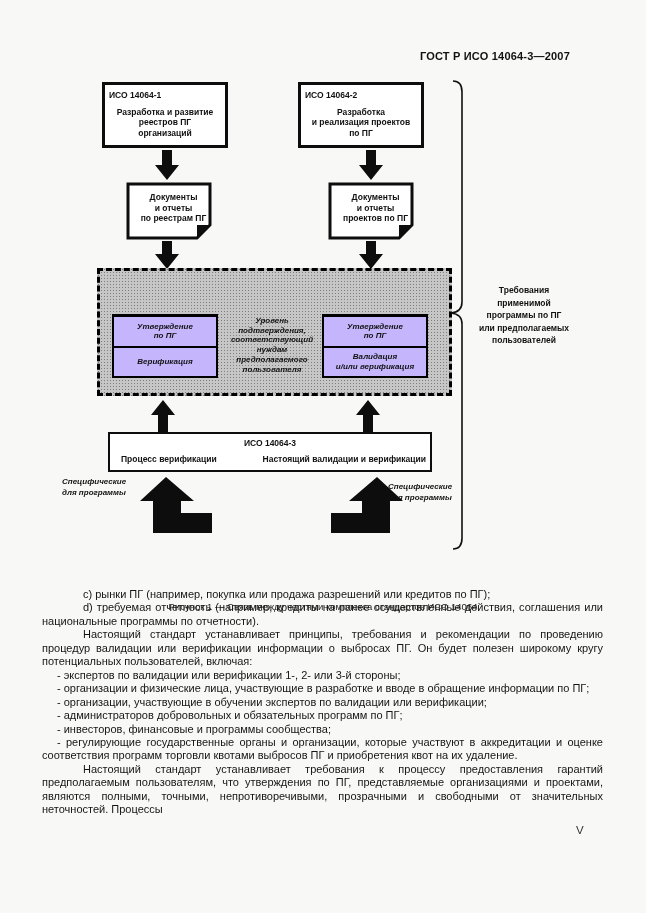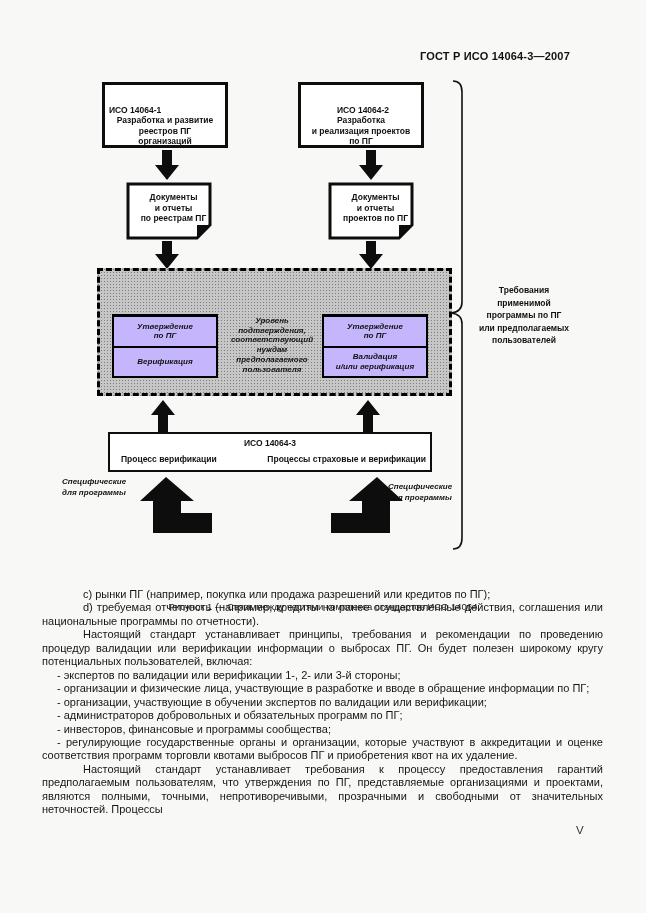--- a/index.html
+++ b/index.html
@@ -13,21 +13,21 @@
   .abs { position:absolute; }
   .lines { white-space:pre-line; }
   .header {
     top:50px; right:76px; font-size:11px; font-weight:bold; letter-spacing:0.2px;
   }
   
   .stdbox {
     width:126px; height:66px; border:3px solid #0d0d0d; background:#fff;
     display:flex; flex-direction:column;
   }
-  .stdbox .ttl { font-size:8.5px; font-weight:bold; padding:20px 0 0 4px; }
+  .stdbox .ttl { font-size:8.5px; font-weight:bold; padding:5px 0 0 4px; }
   .stdbox .bod {
     flex:1; display:flex; align-items:center; justify-content:center;
     text-align:center; font-size:8.5px; font-weight:bold; line-height:10.5px;
   }
   
   .docshape { width:95px; height:58px; }
   .docshape svg { position:absolute; left:0; top:0; }
   .docshape .doctext {
     position:absolute; left:0; top:0; width:100%; height:52px;
     display:flex; align-items:center; justify-content:center;
@@ -97,21 +97,21 @@
   <div class="abs header">ГОСТ Р ИСО 14064-3—2007</div>
 
   <div class="abs" style="left:0;top:0;width:646px;height:556px;">
 
     <div class="abs stdbox" style="left:102px;top:82px;">
       <div class="ttl">ИСО 14064-1</div>
       <div class="bod lines">Разработка и развитие
 реестров ПГ
 организаций</div>
     </div>
-    <div class="abs stdbox" style="left:298px;top:82px;align-items:center;">
+    <div class="abs stdbox" style="left:298px;top:82px;">
       <div class="ttl">ИСО 14064-2</div>
       <div class="bod lines">Разработка
 и реализация проектов
 по ПГ</div>
     </div>
 
     <div class="abs" style="left:155px;top:150px;">
       <svg class="arrow-svg" width="24" height="30" viewBox="0 0 24 30">
           <polygon points="7,0 17,0 17,15 24,15 12,30 0,15 7,15"></polygon>
         </svg>
@@ -192,21 +192,21 @@
     </div>
     <div class="abs" style="left:356px;top:400px;">
       <svg class="arrow-svg" width="24" height="32" viewBox="0 0 24 32">
           <polygon points="12,0 24,15 17,15 17,32 7,32 7,15 0,15"></polygon>
         </svg>
     </div>
 
     <div class="abs iso3">
       <div class="t">ИСО 14064-3</div>
       <div class="l">Процесс верификации</div>
-      <div class="r">Процессы страховые и верификации</div>
+      <div class="r">Настоящий валидации и верификации</div>
     </div>
 
     <div class="abs speclabel lines" style="left:62px;top:477px;width:80px;">Специфические
 для программы</div>
 
     <div class="abs" style="left:140px;top:477px;">
       <svg class="arrow-svg" width="72" height="56" viewBox="0 0 72 56">
         <polygon points="26,0 54,24 41,24 41,36 72,36 72,56 13,56 13,24 0,24"></polygon>
       </svg>
     </div>

